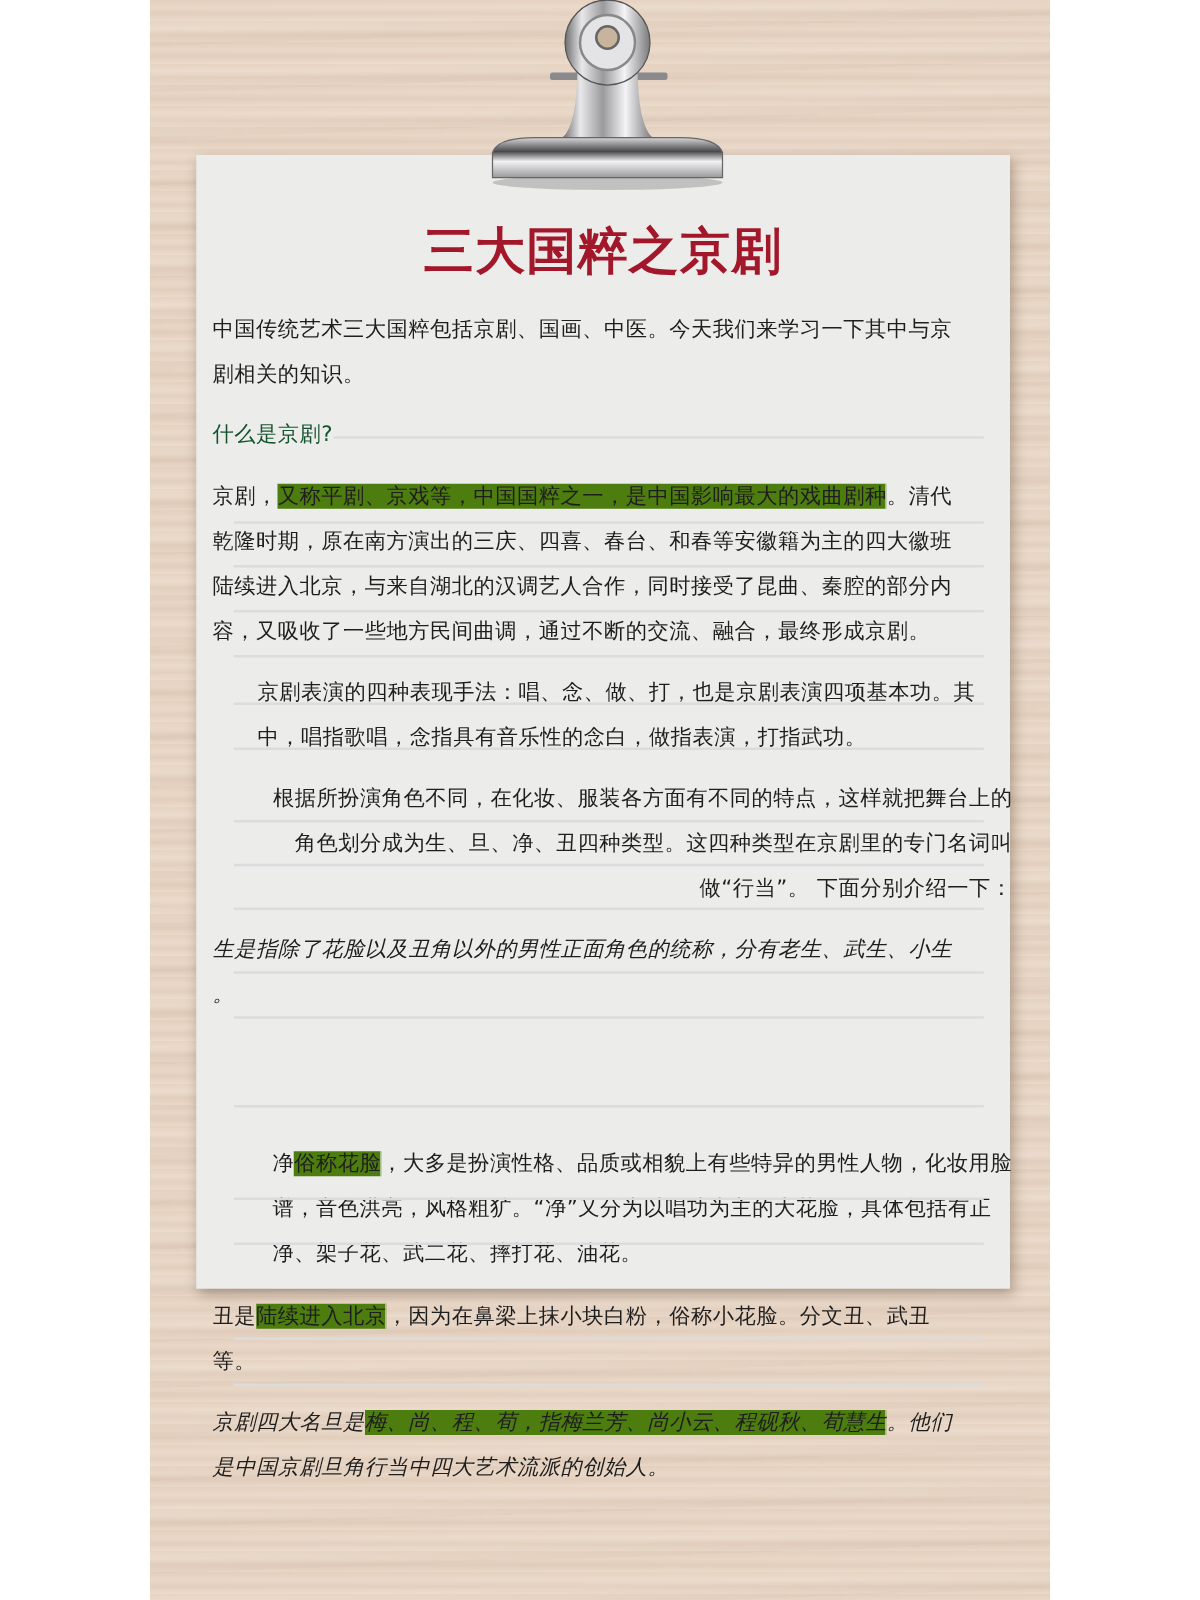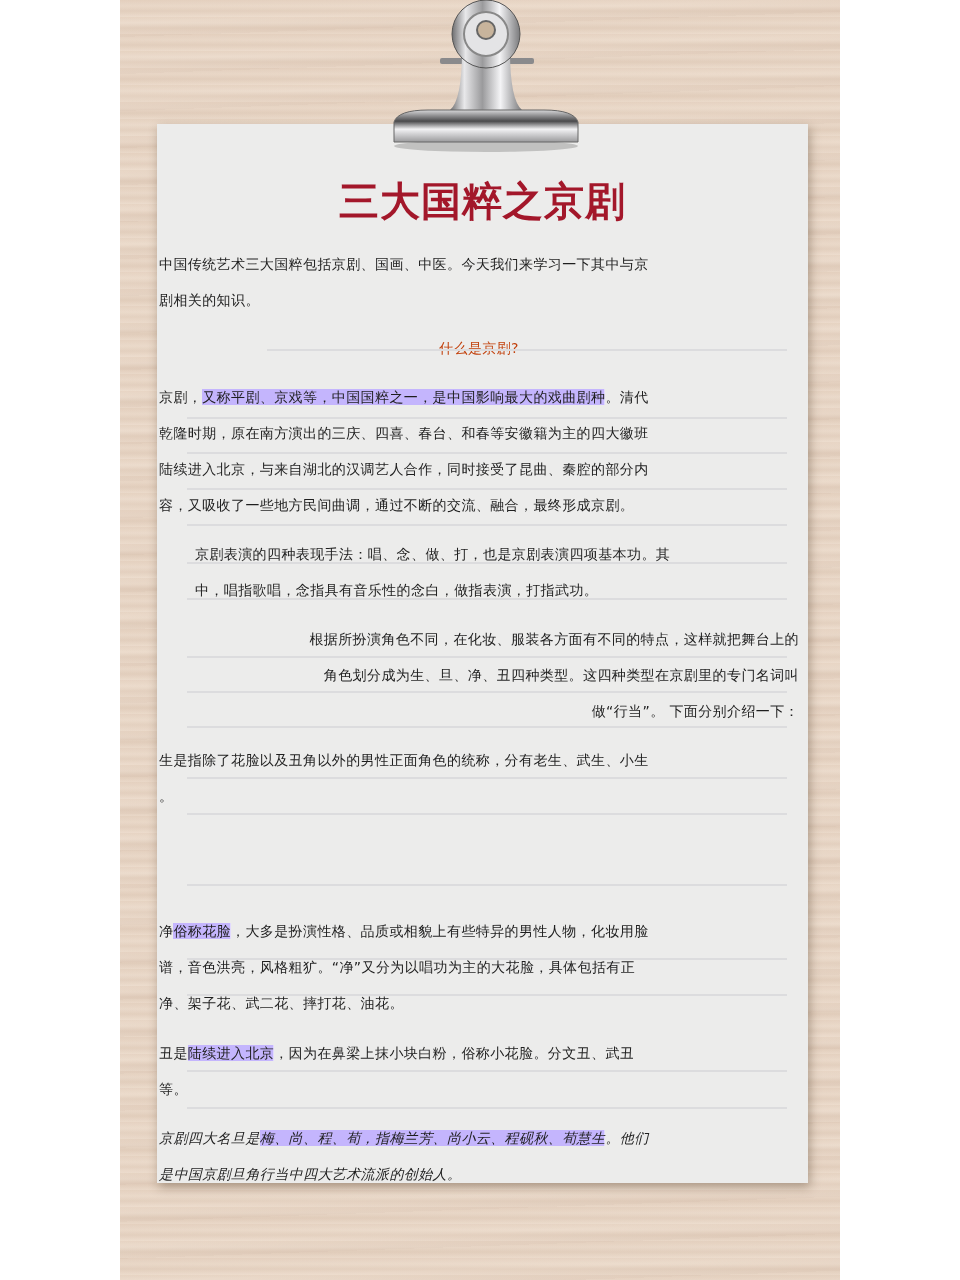--- a/index.html
+++ b/index.html
@@ -3,31 +3,31 @@
 <meta charset="utf-8">
 <style>
   html, body { margin:0; padding:0; }
   body { width:960px; height:1280px; background:#ffffff; position:relative; overflow:hidden;
          font-family:"DejaVu Sans","Liberation Sans",sans-serif; }
   .wood { position:absolute; left:120px; top:0; width:720px; height:1280px;
           background:
             repeating-linear-gradient(180deg, rgba(190,150,120,0.10) 0px, rgba(190,150,120,0.0) 6px, rgba(170,130,100,0.12) 11px, rgba(255,240,225,0.05) 17px),
             repeating-linear-gradient(178deg, rgba(180,140,110,0.08) 0px, rgba(180,140,110,0) 23px, rgba(160,120,95,0.10) 37px),
             #ecdccd; }
-  .paper { position:absolute; left:157px; top:124px; width:651px; height:1059px;
+  .paper { position:absolute; left:157px; top:124px; width:651px; height:907px;
            background:#ececeb; box-shadow: 2px 4px 10px rgba(60,40,20,0.35); }
   .clip { position:absolute; left:388px; top:0; width:196px; height:152px; }
   .title { position:absolute; left:0; width:651px; top:52px; text-align:center;
            font-size:40px; font-weight:bold; color:#a3172a; letter-spacing:1px; line-height:50px; }
-  .para { position:absolute; left:2px; width:640px; font-size:14px; color:#1e1e1e;
+  .para { position:absolute; left:13px; width:640px; font-size:17px; color:#1e1e1e;
           line-height:36px; letter-spacing:0.4px; }
   .para .line { display:block; white-space:nowrap; position:relative; }
   .rule { position:absolute; height:2px; background:#dcdcde; }
-  .red { color:#c2410c;text-align:center; }
-  .hl { background:#c4b5fd; box-shadow: inset -1px 0 0 rgba(255,255,255,0.5); }
+  .red { color:#14532d; }
+  .hl { background:#4d7c0f; box-shadow: inset -1px 0 0 rgba(255,255,255,0.5); }
 </style>
 </head>
 <body>
 
 <div class="wood"></div>
 
 <div class="paper">
   <div class="title">三大国粹之京剧</div>
 
   <div class="para" style="top:122px;">
@@ -60,30 +60,30 @@
 
   <div class="para" style="top:497px;text-align:right;">
     <span class="line">根据所扮演角色不同，在化妆、服装各方面有不同的特点，这样就把舞台上的</span>
     <span class="line">角色划分成为生、旦、净、丑四种类型。这四种类型在京剧里的专门名词叫</span>
     <span class="line">做“行当”。 下面分别介绍一下：</span>
   </div>
   <div class="rule" style="left:30px;width:600px;top:532px;"></div>
   <div class="rule" style="left:30px;width:600px;top:567px;"></div>
   <div class="rule" style="left:30px;width:600px;top:602px;"></div>
 
-  <div class="para" style="top:618px;">
+  <div class="para" style="top:618px;font-style:italic;">
     <span class="line">生是指除了花脸以及丑角以外的男性正面角色的统称，分有老生、武生、小生</span>
     <span class="line">。</span>
   </div>
   <div class="rule" style="left:30px;width:600px;top:653px;"></div>
   <div class="rule" style="left:30px;width:600px;top:689px;"></div>
 
   <div class="rule" style="left:30px;width:600px;top:760px;"></div>
 
-  <div class="para" style="top:789px;">
+  <div class="para" style="top:789px;margin-left:48px;">
     <span class="line"><span>净</span><span class="hl">俗称花脸</span><span>，大多是扮演性格、品质或相貌上有些特异的男性人物，化妆用脸</span></span>
     <span class="line">谱，音色洪亮，风格粗犷。“净”又分为以唱功为主的大花脸，具体包括有正</span>
     <span class="line">净、架子花、武二花、摔打花、油花。</span>
   </div>
   <div class="rule" style="left:30px;width:600px;top:834px;"></div>
   <div class="rule" style="left:30px;width:600px;top:870px;"></div>
 
   <div class="para" style="top:911px;">
     <span class="line"><span>丑是</span><span class="hl">陆续进入北京</span><span>，因为在鼻梁上抹小块白粉，俗称小花脸。分文丑、武丑</span></span>
     <span class="line">等。</span>

